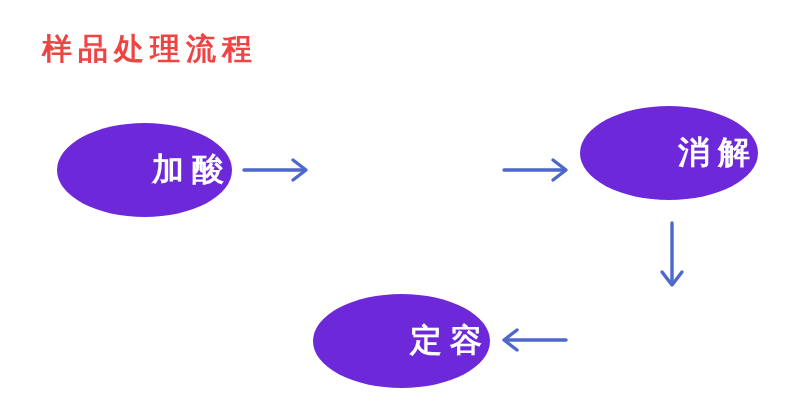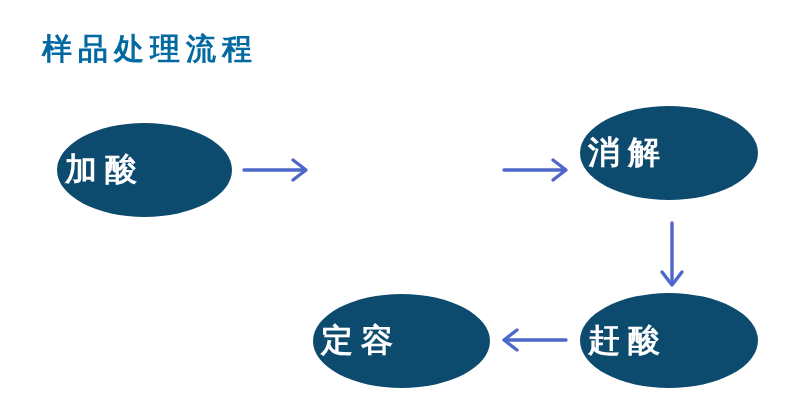--- a/index.html
+++ b/index.html
@@ -17,33 +17,33 @@
     background: #ffffff;
     overflow: hidden;
   }
   .diagram-title {
     position: absolute;
     left: 42px;
     top: 32px;
     font-size: 30px;
     line-height: 34px;
     font-weight: 700;
-    color: #0369a1;
+    color: #ef4444;
     letter-spacing: 6px;
     white-space: nowrap;
   }
   .node {
     position: absolute;
     width: 176px;
     height: 94px;
     border-radius: 50%;
-    background: #0c4a6e;
+    background: #6d28d9;
     display: flex;
     align-items: center;
-    justify-content: flex-start;
+    justify-content: flex-end;
     color: #ffffff;
     font-size: 32px;
     font-weight: 700;
     letter-spacing: 8px;
     padding-left: 8px; 
     box-sizing: border-box;
     white-space: nowrap;
   }
   .node-jia-suan  { left: 57px;  top: 123px; width: 175px; }
   .node-yao-yun   { left: 312px; top: 123px; }
@@ -75,23 +75,20 @@
 
   <div class="node node-jia-suan">
     <span>加酸</span>
   </div>
 
 
   <div class="node node-xiao-jie">
     <span>消解</span>
   </div>
 
-  <div class="node node-gan-suan">
-    <span>赶酸</span>
-  </div>
 
   <div class="node node-ding-rong">
     <span>定容</span>
   </div>
 
   <svg class="arrow arrow-1" width="72" height="32" viewBox="0 0 72 32">
     <line x1="4" y1="16" x2="64" y2="16"></line>
     <polyline points="53,6 66,16 53,26"></polyline>
   </svg>
 

